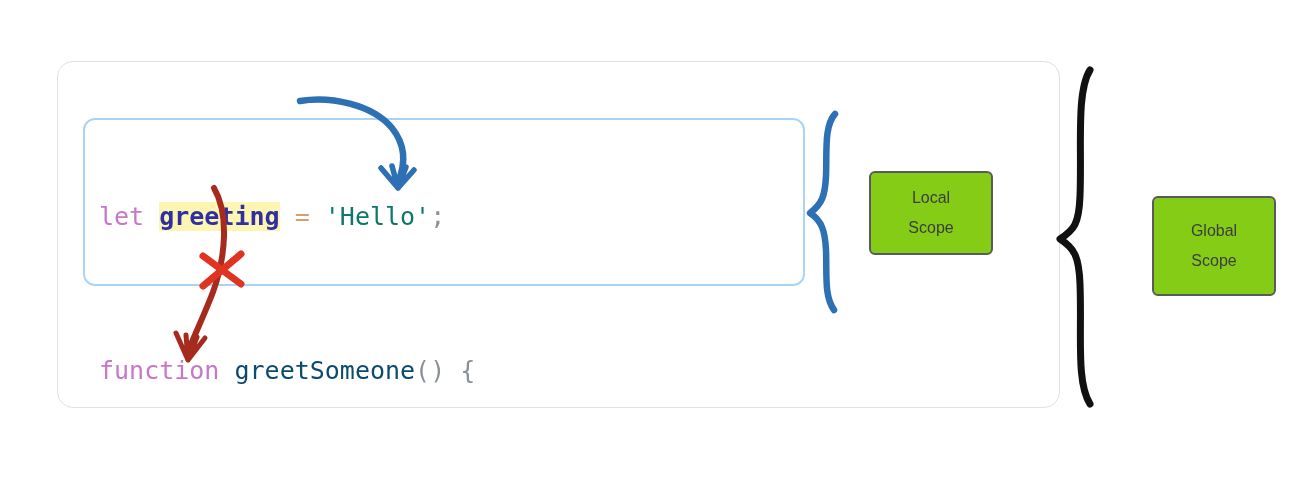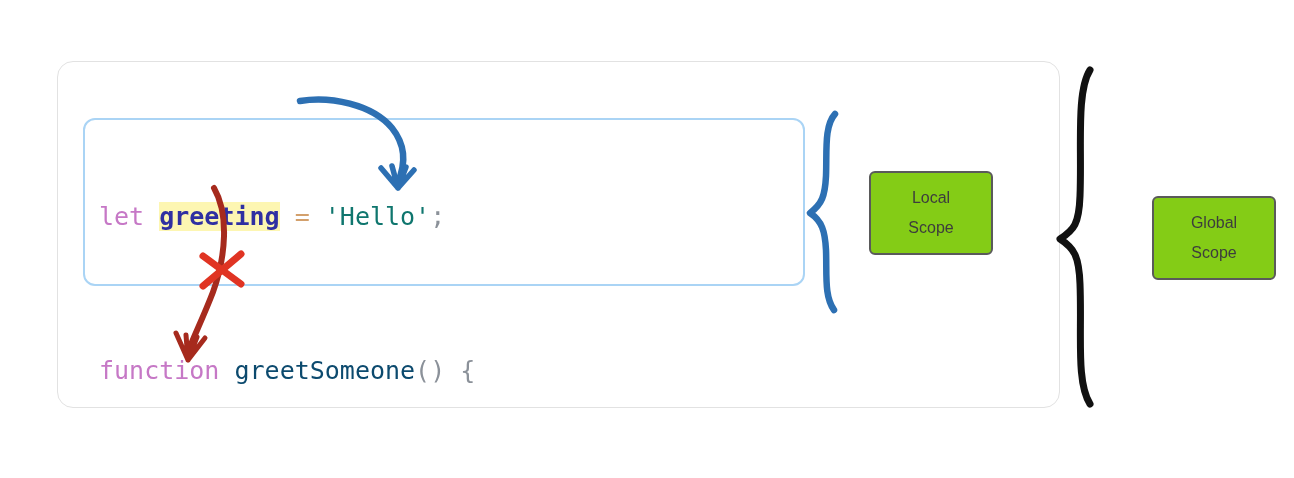--- a/index.html
+++ b/index.html
@@ -87,21 +87,21 @@
   #local-scope-label {
     left: 869px;
     top: 171px;
     width: 124px;
     height: 84px;
   }
   #global-scope-label {
     left: 1152px;
     top: 196px;
     width: 124px;
-    height: 84px;
+    height: 100px;
   }
 
   
   #annotations {
     position: absolute;
     left: 0;
     top: 0;
     width: 1294px;
     height: 478px;
     pointer-events: none;

